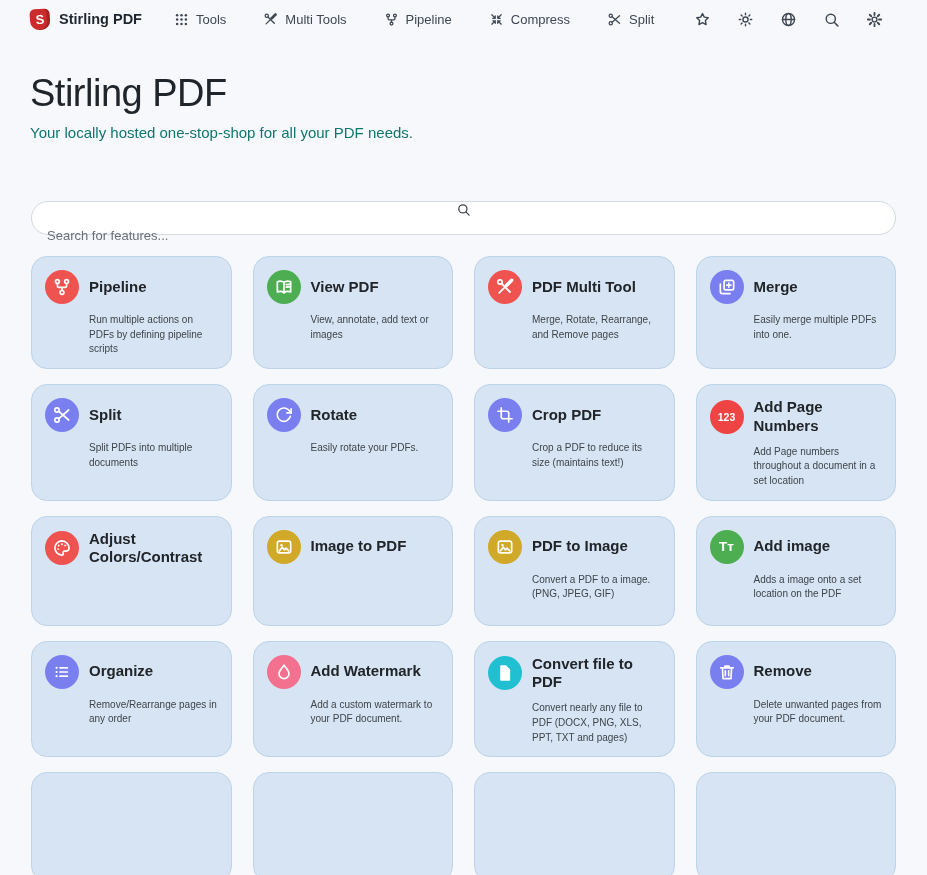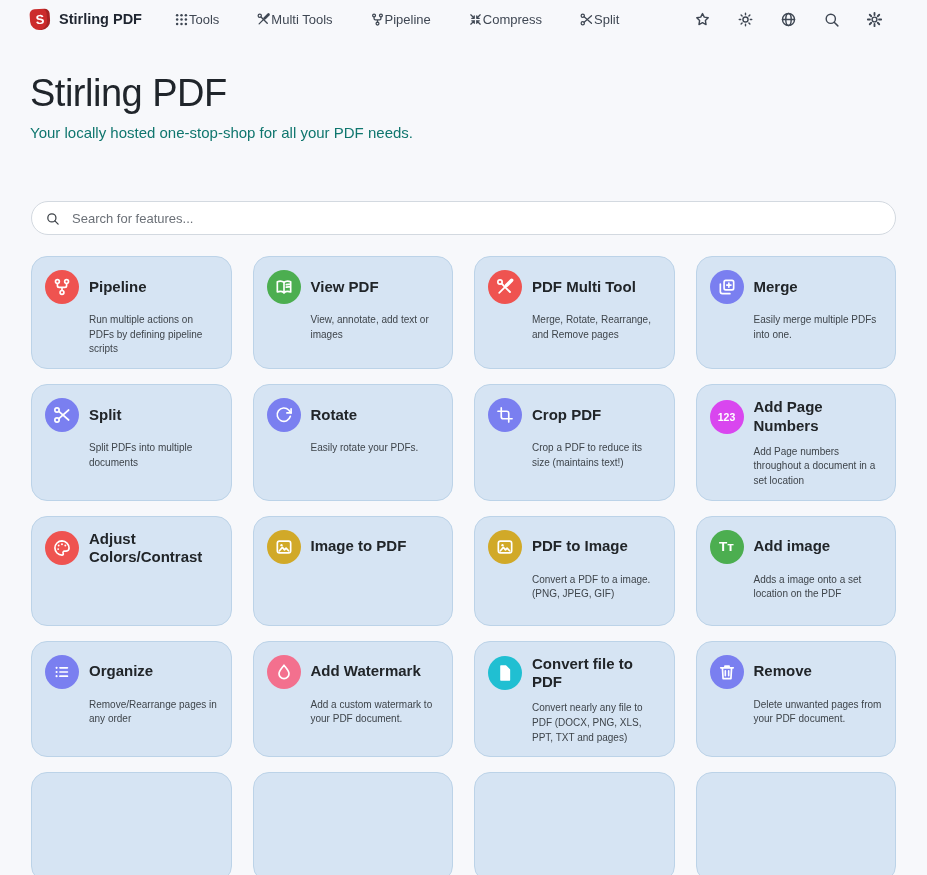--- a/index.html
+++ b/index.html
@@ -14,35 +14,35 @@
   .navbar { display:flex; align-items:center; height:36px; padding:2px 44px 0 30px; }
   .brand { display:flex; align-items:center; gap:9px; cursor:pointer; }
   .brand-logo {
     width:20px; height:21px; background:var(--logo,#cc2b2b); color:#fff;
     border-radius:5px 5px 9px 9px; display:grid; place-items:center;
     font-size:13px; font-weight:700; transform:rotate(-4deg);
     box-shadow:inset -3px 0 0 rgba(0,0,0,.18);
   }
   .brand-name { font-size:14.5px; font-weight:700; color:#1f2530; }
   .nav-items { display:flex; gap:37px; margin-left:32px; }
-  .nav-item { display:flex; align-items:flex-end; font-size:13px; color:#3f4753; cursor:pointer; white-space:nowrap; }
+  .nav-item { display:flex; align-items:flex-end; gap:7px; font-size:13px; color:#3f4753; cursor:pointer; white-space:nowrap; }
   .nav-item .nicon { display:grid; place-items:center; }
   .nav-item svg { width:15px; height:15px; display:block; }
   .nav-actions { margin-left:auto; display:flex; align-items:center; gap:26px; }
   .action { color:#3f4753; cursor:pointer; display:grid; place-items:center; }
   .action svg { width:17px; height:17px; display:block; }
   
   .hero { padding:36px 30px 0; }
   .hero-title { margin:0; font-size:38px; font-weight:500; letter-spacing:-.5px; color:#20252b; }
   .hero-sub { margin:9px 0 0; font-size:15px; color:#0f766e; }
   
   .searchbar {
     margin:60px 31px 0; height:34px; background:#ffffff;
     border:1px solid #d3d9e0; border-radius:17px;
-    display:flex; align-items:center; gap:10px; padding:0 13px;
+    display:flex; align-items:center; gap:10px; padding:0 13px;flex-direction:column;
   }
   .searchbar .sicon { color:#3d4248; display:grid; place-items:center; flex:none; }
   .searchbar svg { width:15px; height:15px; display:block; }
   .searchbar input {
     border:none; outline:none; background:transparent; width:100%;
     font-size:13px; color:#333; font-family:inherit;
   }
   .searchbar input::placeholder { color:#6b7077; }
   
   .grid {
@@ -280,21 +280,21 @@
               <path d="M3.5 7.5H14a2.5 2.5 0 0 1 2.5 2.5v10.5"></path>
             </svg>
           </span>
       <span class="card-title">Crop PDF</span>
     </div>
     <p class="card-desc">Crop a PDF to reduce its size (maintains text!)</p>
   </div>
 
   <div class="card">
     <div class="card-head">
-      <span class="card-icon" style="background: #d946ef;">
+      <span class="card-icon" style="background: #ef4444;">
             <span class="icon-text" style="font-size:10.5px">123</span>
           </span>
       <span class="card-title">Add Page Numbers</span>
     </div>
     <p class="card-desc">Add Page numbers throughout a document in a set location</p>
   </div>
 
   <div class="card">
     <div class="card-head">
       <span class="card-icon" style="background: rgb(239, 83, 80);">

